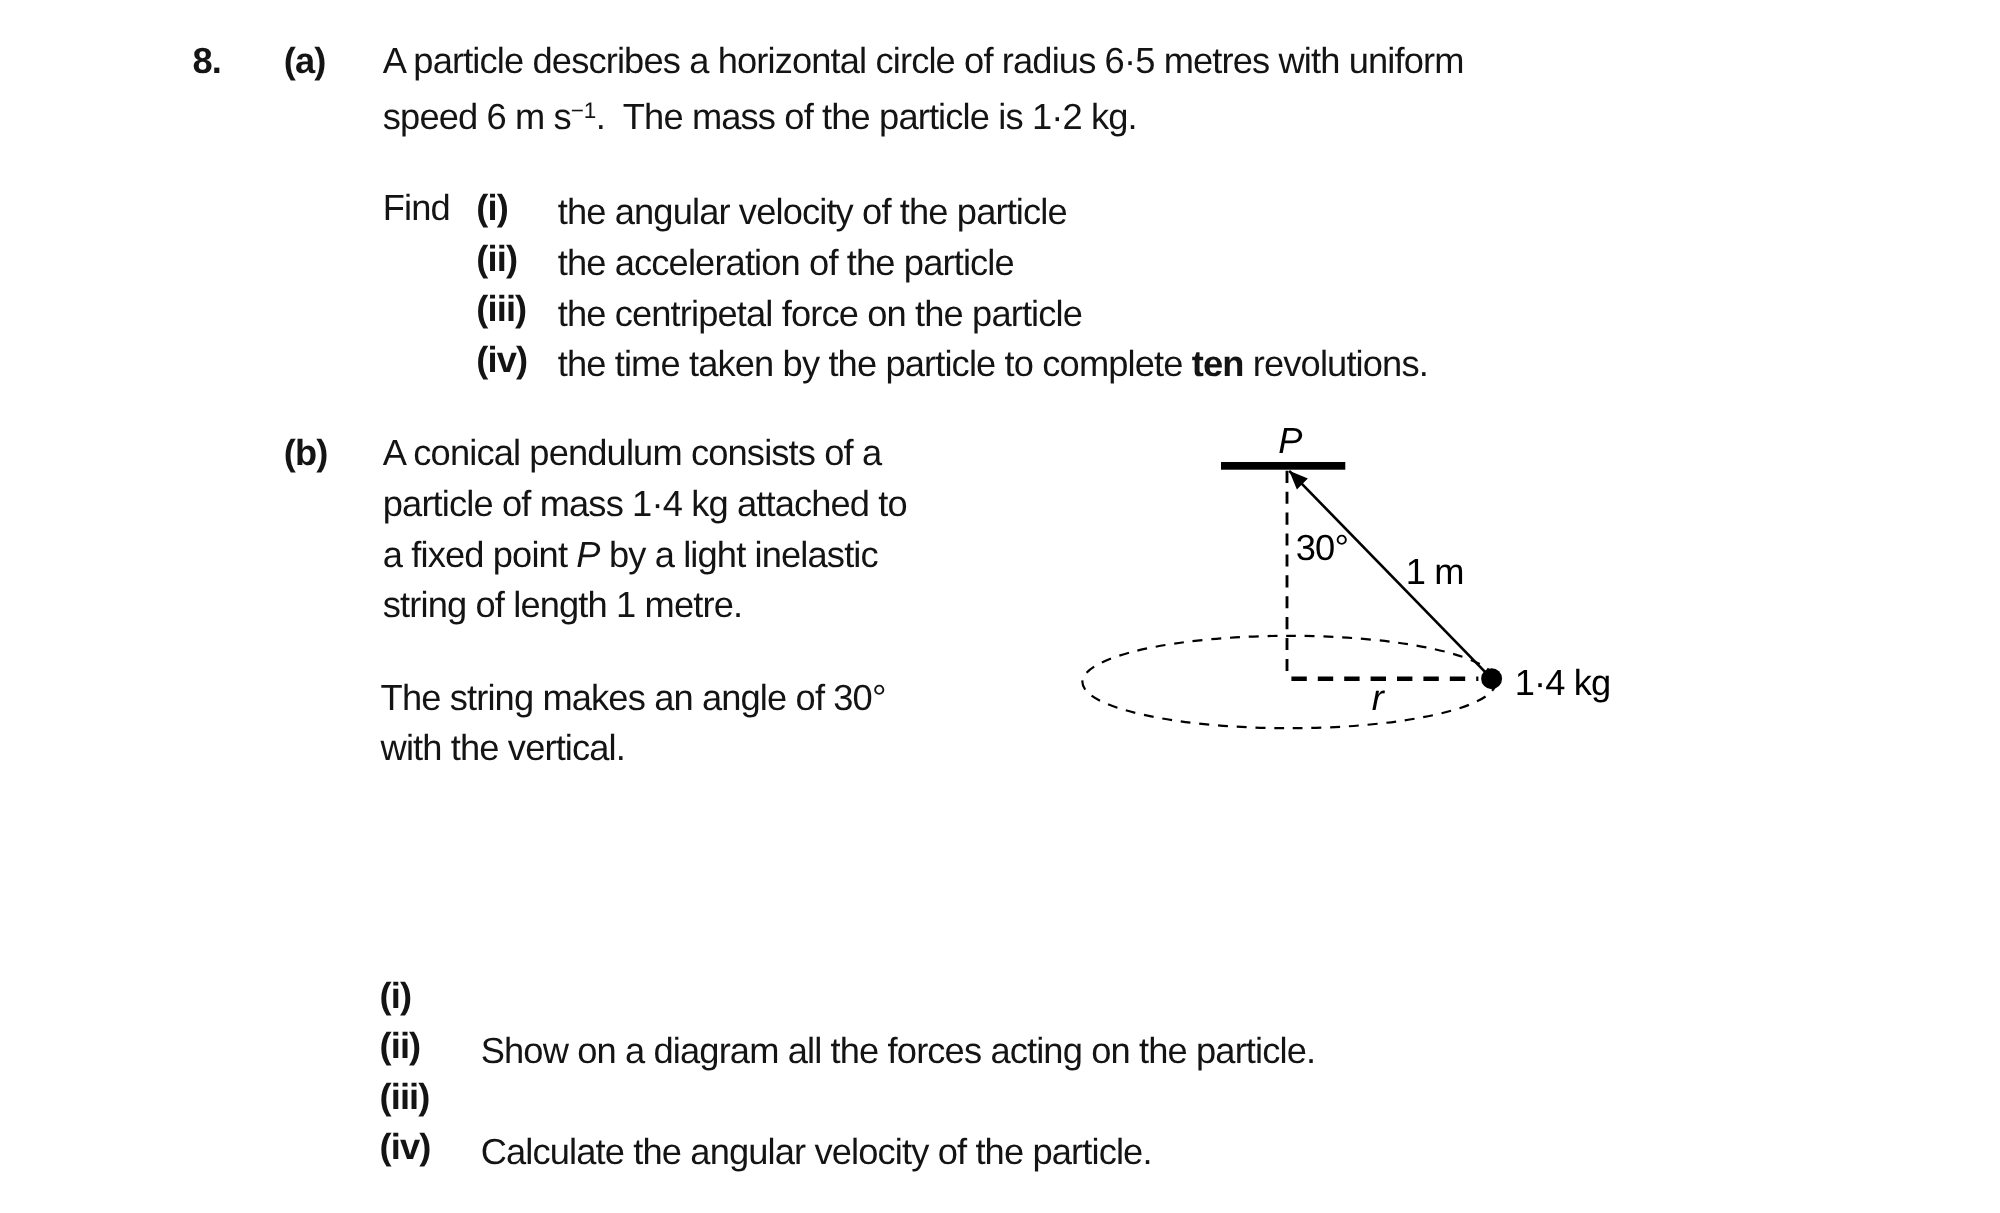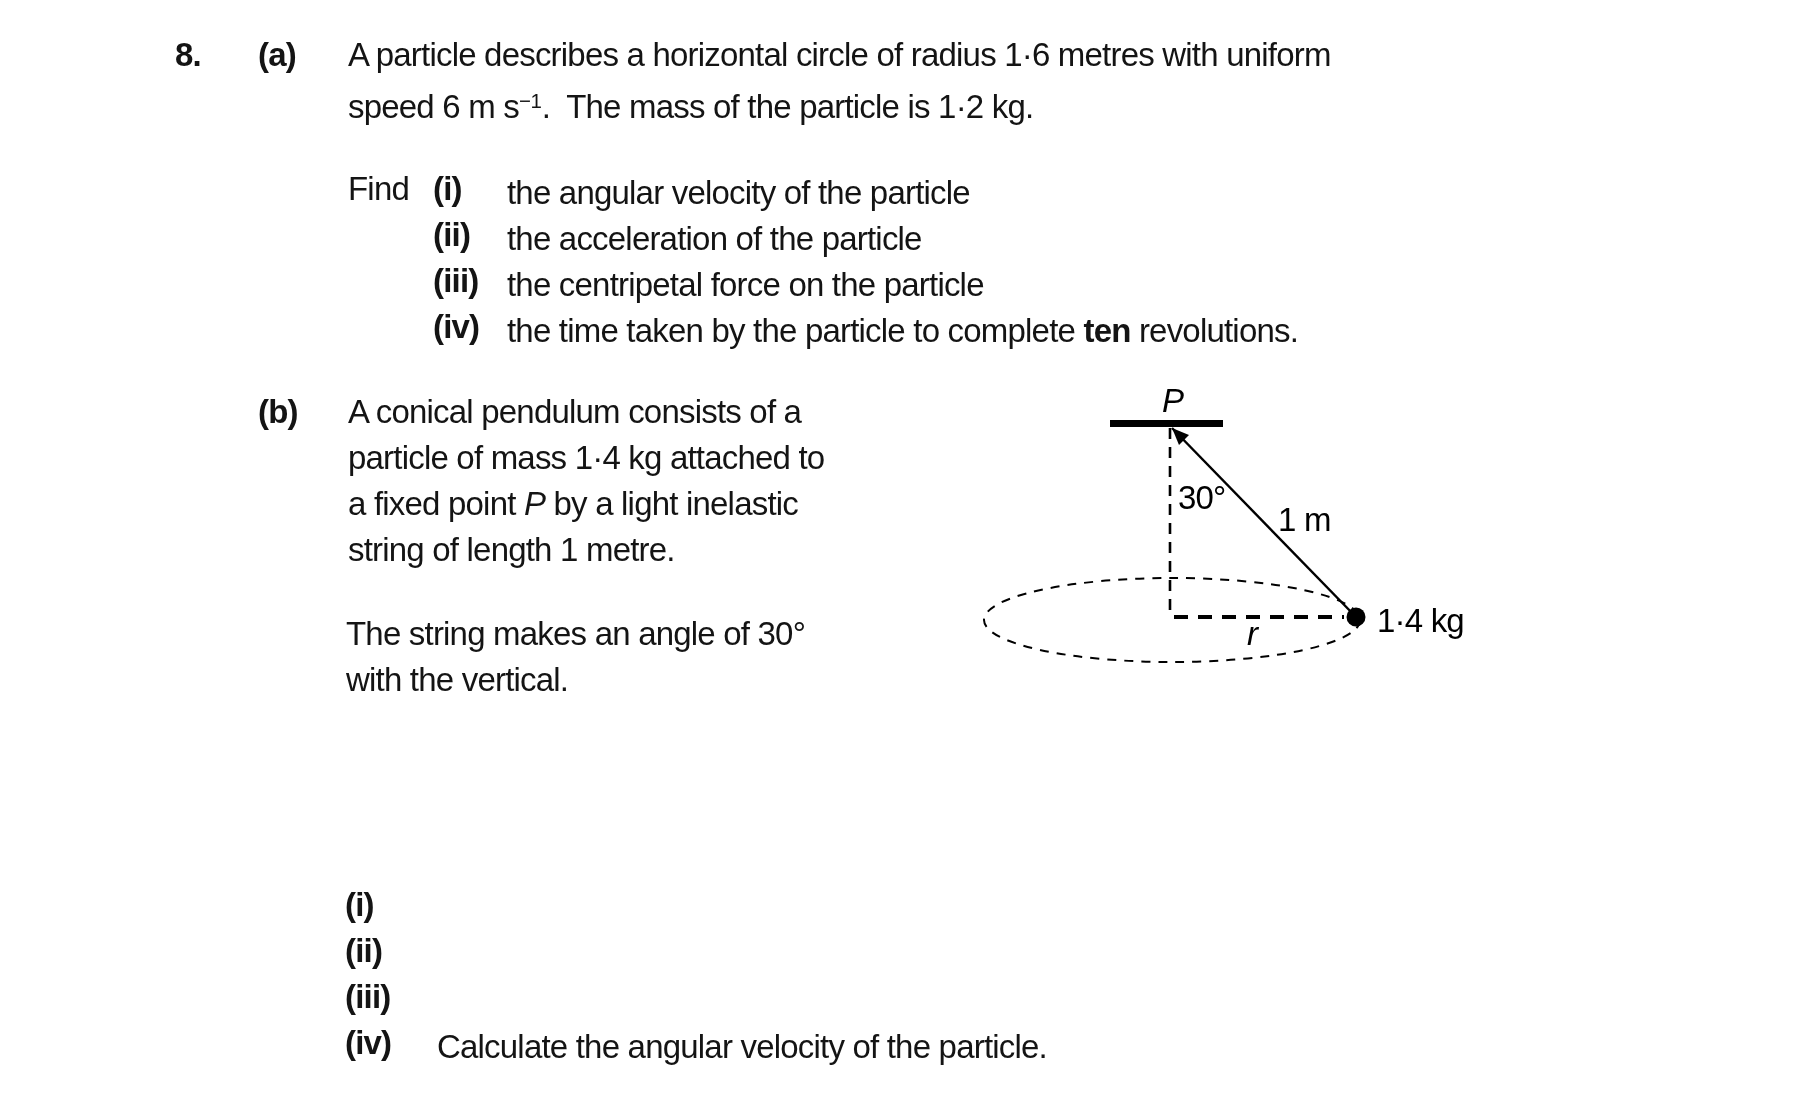--- a/index.html
+++ b/index.html
@@ -30,21 +30,21 @@
 </head>
 <body>
 
 <div class="page">
 
   <div class="abs b" style="left:175px;top:32px;">8.</div>
 
   <div class="abs b" style="left:258px;top:32px;">(a)</div>
 
   <div class="abs" style="left:348px;top:32px;">
-    <div class="line"><span>A particle describes a horizontal circle of radius 1·6 metres with uniform</span></div>
+    <div class="line"><span>A particle describes a horizontal circle of radius 6·5 metres with uniform</span></div>
     <div class="line"><span>speed 6 m s</span><span class="seg-sup">−1</span><span>.  The mass of the particle is 1·2 kg.</span></div>
   </div>
 
   <div class="abs pa-list" style="left:348px;top:166px;width:1100px;">
     <div class="row">
       <span class="find">Find</span>
       <span class="num">(i)</span>
       <span class="txt"><span>the angular velocity of the particle</span></span>
     </div>
     <div class="row">
@@ -75,20 +75,21 @@
     <div class="line"><span>with the vertical.</span></div>
   </div>
 
 
   <div class="abs pb-list" style="left:345px;top:882px;width:1100px;">
     <div class="row">
       <span class="num">(i)</span>
     </div>
     <div class="row">
       <span class="num">(ii)</span>
+      <span class="txt"><span>Show on a diagram all the forces acting on the particle.</span></span>
     </div>
     <div class="row">
       <span class="num">(iii)</span>
     </div>
     <div class="row">
       <span class="num">(iv)</span>
       <span class="txt"><span>Calculate the angular velocity of the particle.</span></span>
     </div>
   </div>
 

